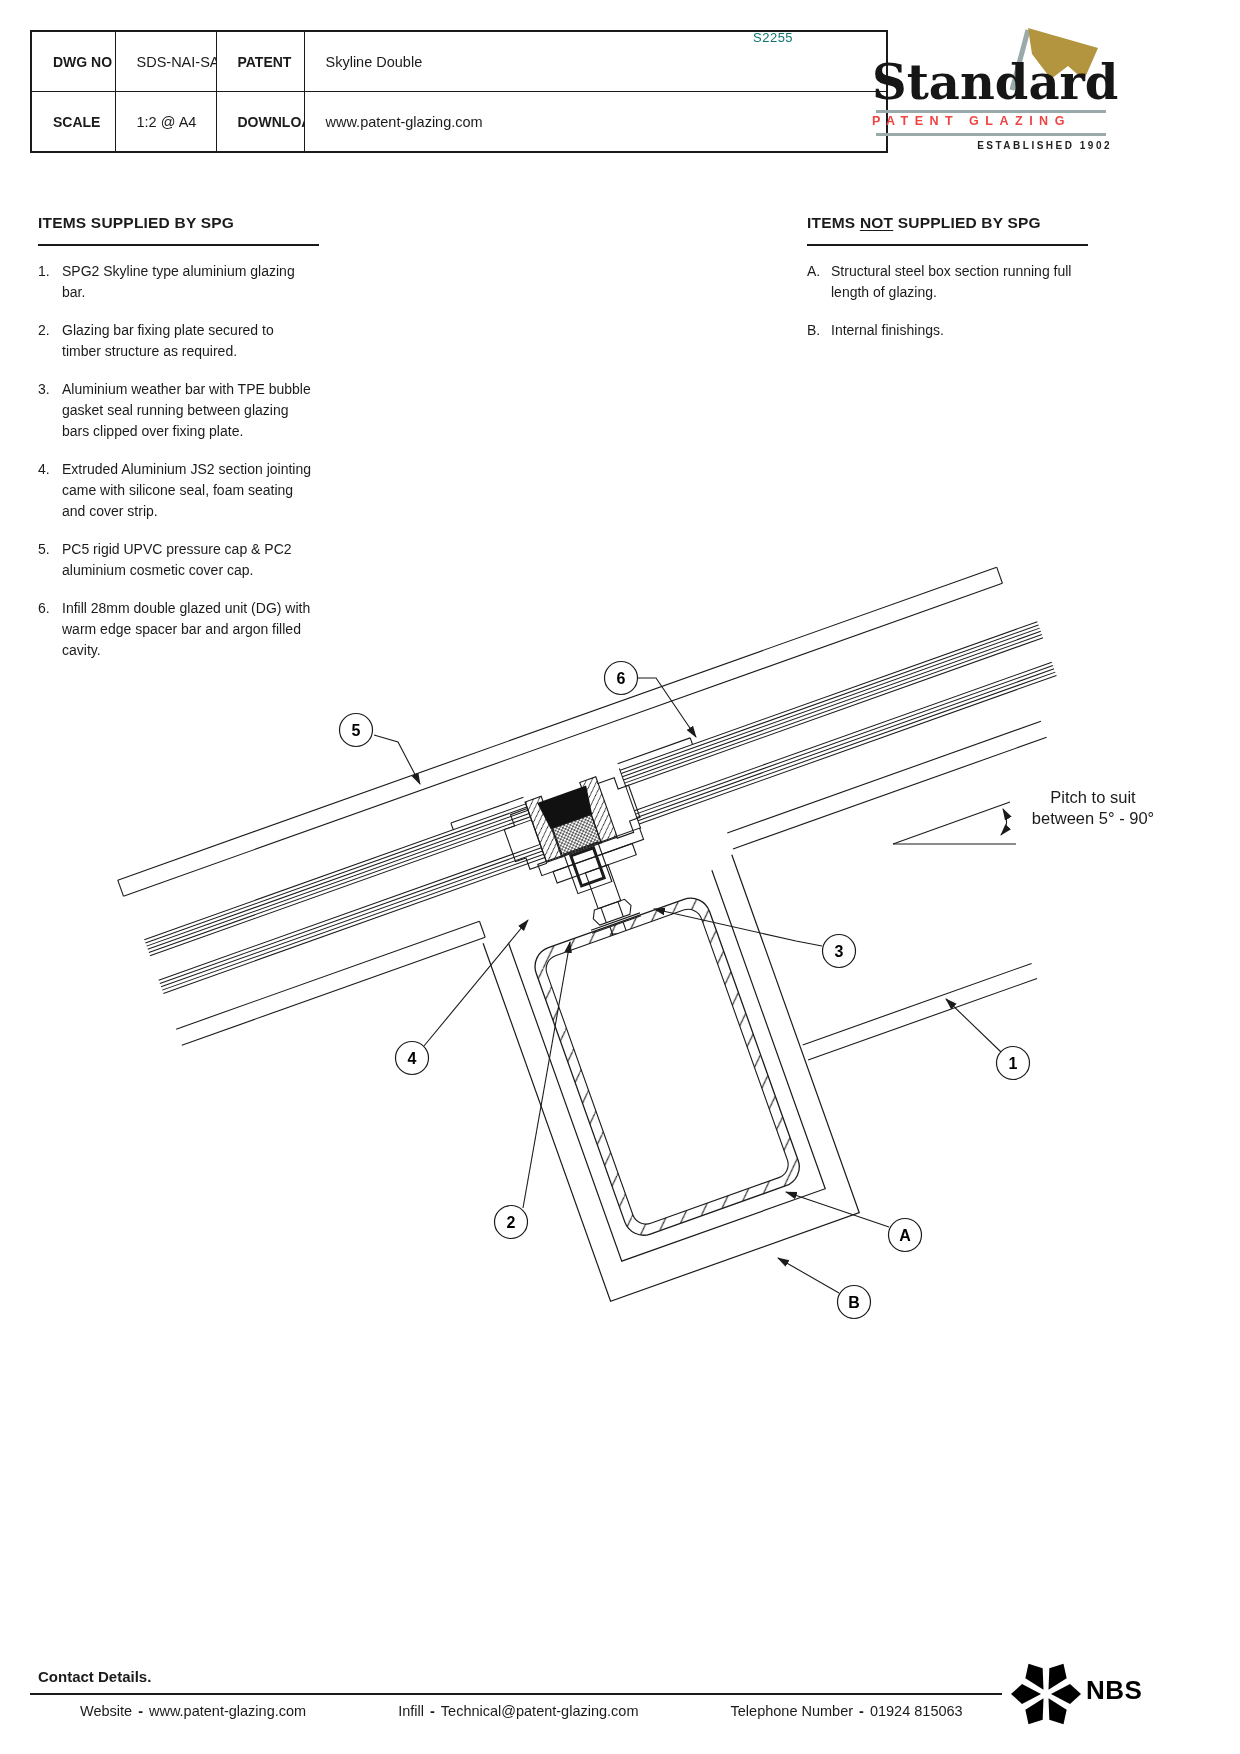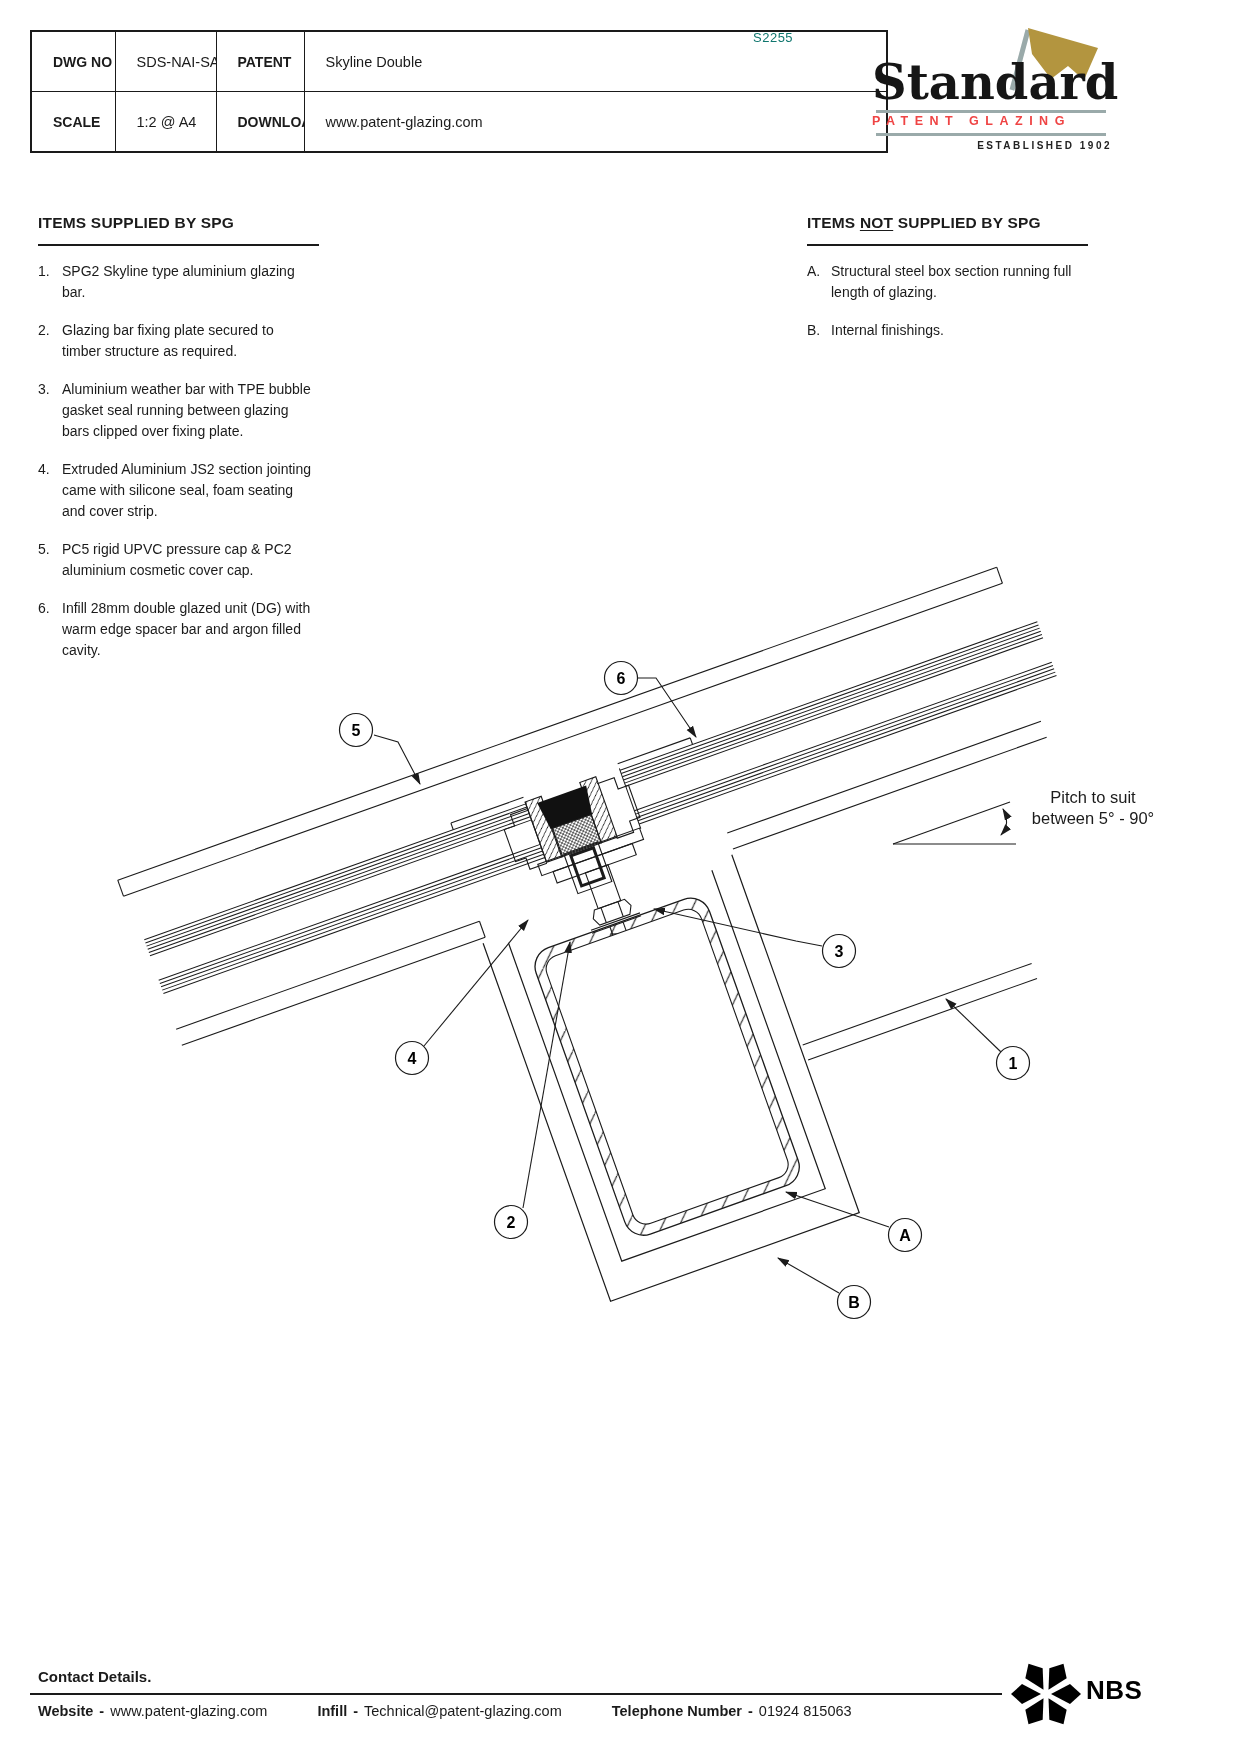--- a/index.html
+++ b/index.html
@@ -45,21 +45,21 @@
   .item{display:flex;margin-bottom:17px;}
   .item .num{width:24px;flex:0 0 24px;}
   .item .txt{width:254px;}
   .underl{text-decoration:underline;text-underline-offset:2px;}
   
   .drawing{position:absolute;left:0;top:0;width:1240px;height:1754px;}
   
   .contact-head{position:absolute;left:38px;top:1668px;font-size:15px;font-weight:bold;}
   .footer-rule{position:absolute;left:30px;top:1693px;width:972px;height:2px;background:#1a1a1a;}
   .footer-line{position:absolute;left:38px;top:1703px;font-size:14.5px;white-space:nowrap;}
-  .footer-line b{font-weight:bold;}
+  .footer-line b{font-weight:normal;margin-left:42px;}
   .footer-line .gap{display:inline-block;width:46px;}
   .footer-line .dash{padding:0 6px;font-weight:bold;}
   .nbs{position:absolute;left:1008px;top:1655px;width:190px;height:80px;}
   .nbs-text{
     position:absolute;left:78px;top:20px;font-weight:bold;font-size:26px;
     letter-spacing:.5px;color:#000;
   }
 </style>
 </head>
 <body>

